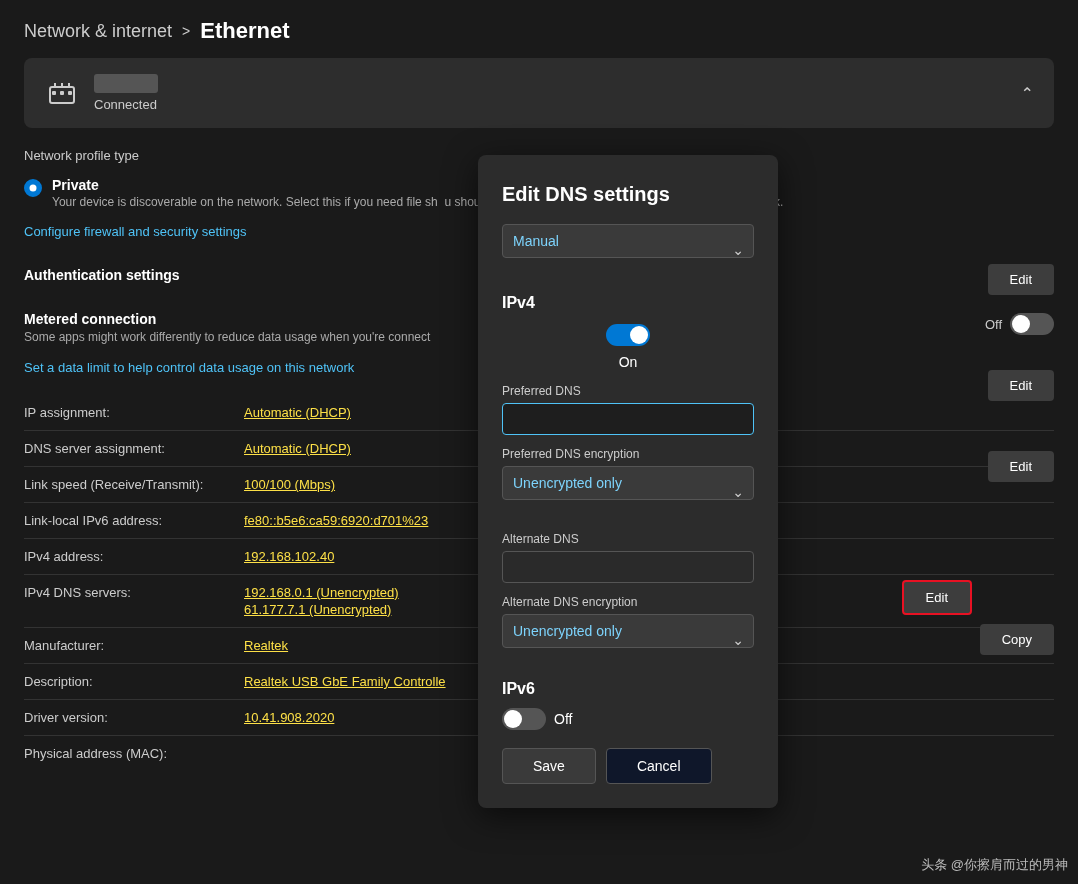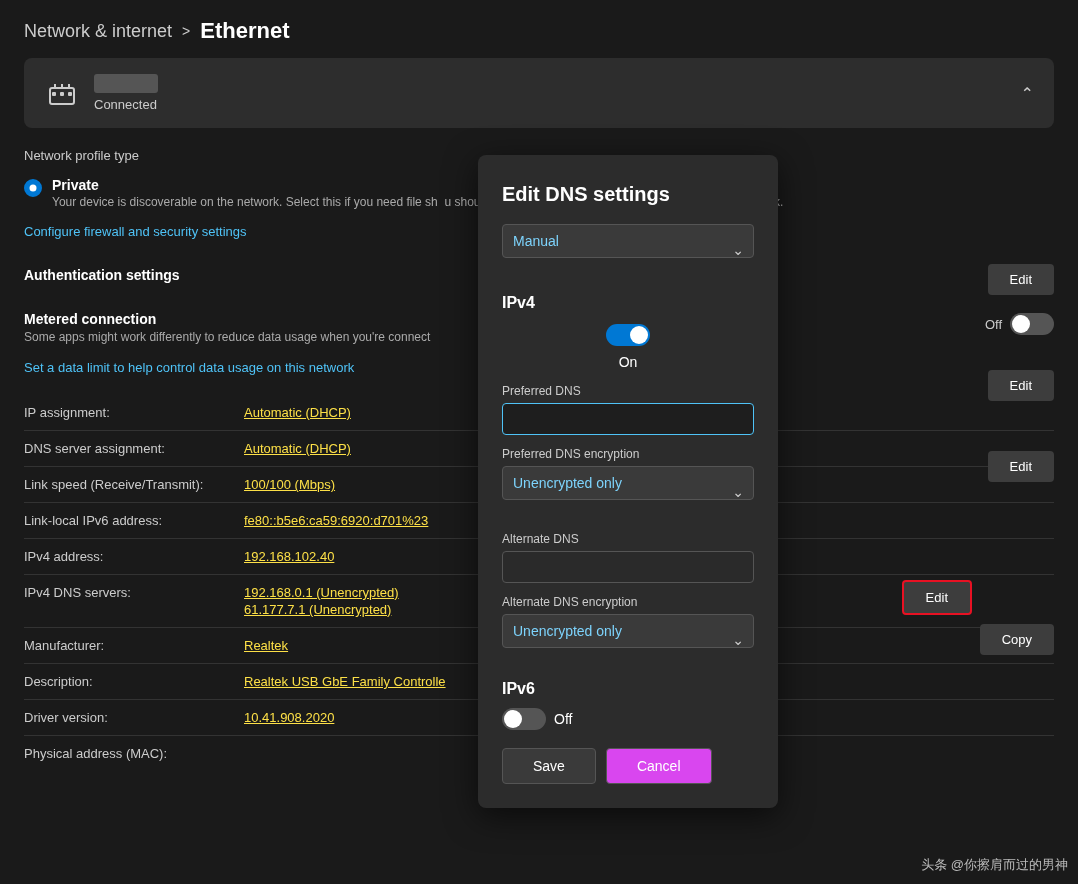--- a/index.html
+++ b/index.html
@@ -48,21 +48,21 @@
       background: #2d2d2d;
       border-radius: 8px;
       padding: 16px 20px;
       display: flex;
       align-items: center;
       justify-content: space-between;
       margin-bottom: 20px;
     }
     .connection-left {
       display: flex;
-      align-items: flex-end;
+      align-items: center;
       gap: 14px;
     }
     .connection-icon {
       width: 36px;
       height: 36px;
       display: flex;
       align-items: center;
       justify-content: center;
     }
     .connection-info .name {
@@ -348,21 +348,21 @@
     .btn-save {
       background: #3a3a3a;
       border: 1px solid #555;
       color: #fff;
       padding: 9px 30px;
       border-radius: 4px;
       cursor: pointer;
       font-size: 14px;
     }
     .btn-cancel {
-      background: #d946ef;
+      background: #0f172a;
       border: 1px solid #555;
       color: #fff;
       padding: 9px 30px;
       border-radius: 4px;
       cursor: pointer;
       font-size: 14px;
     }
 
     
     .edit-button-highlighted {

